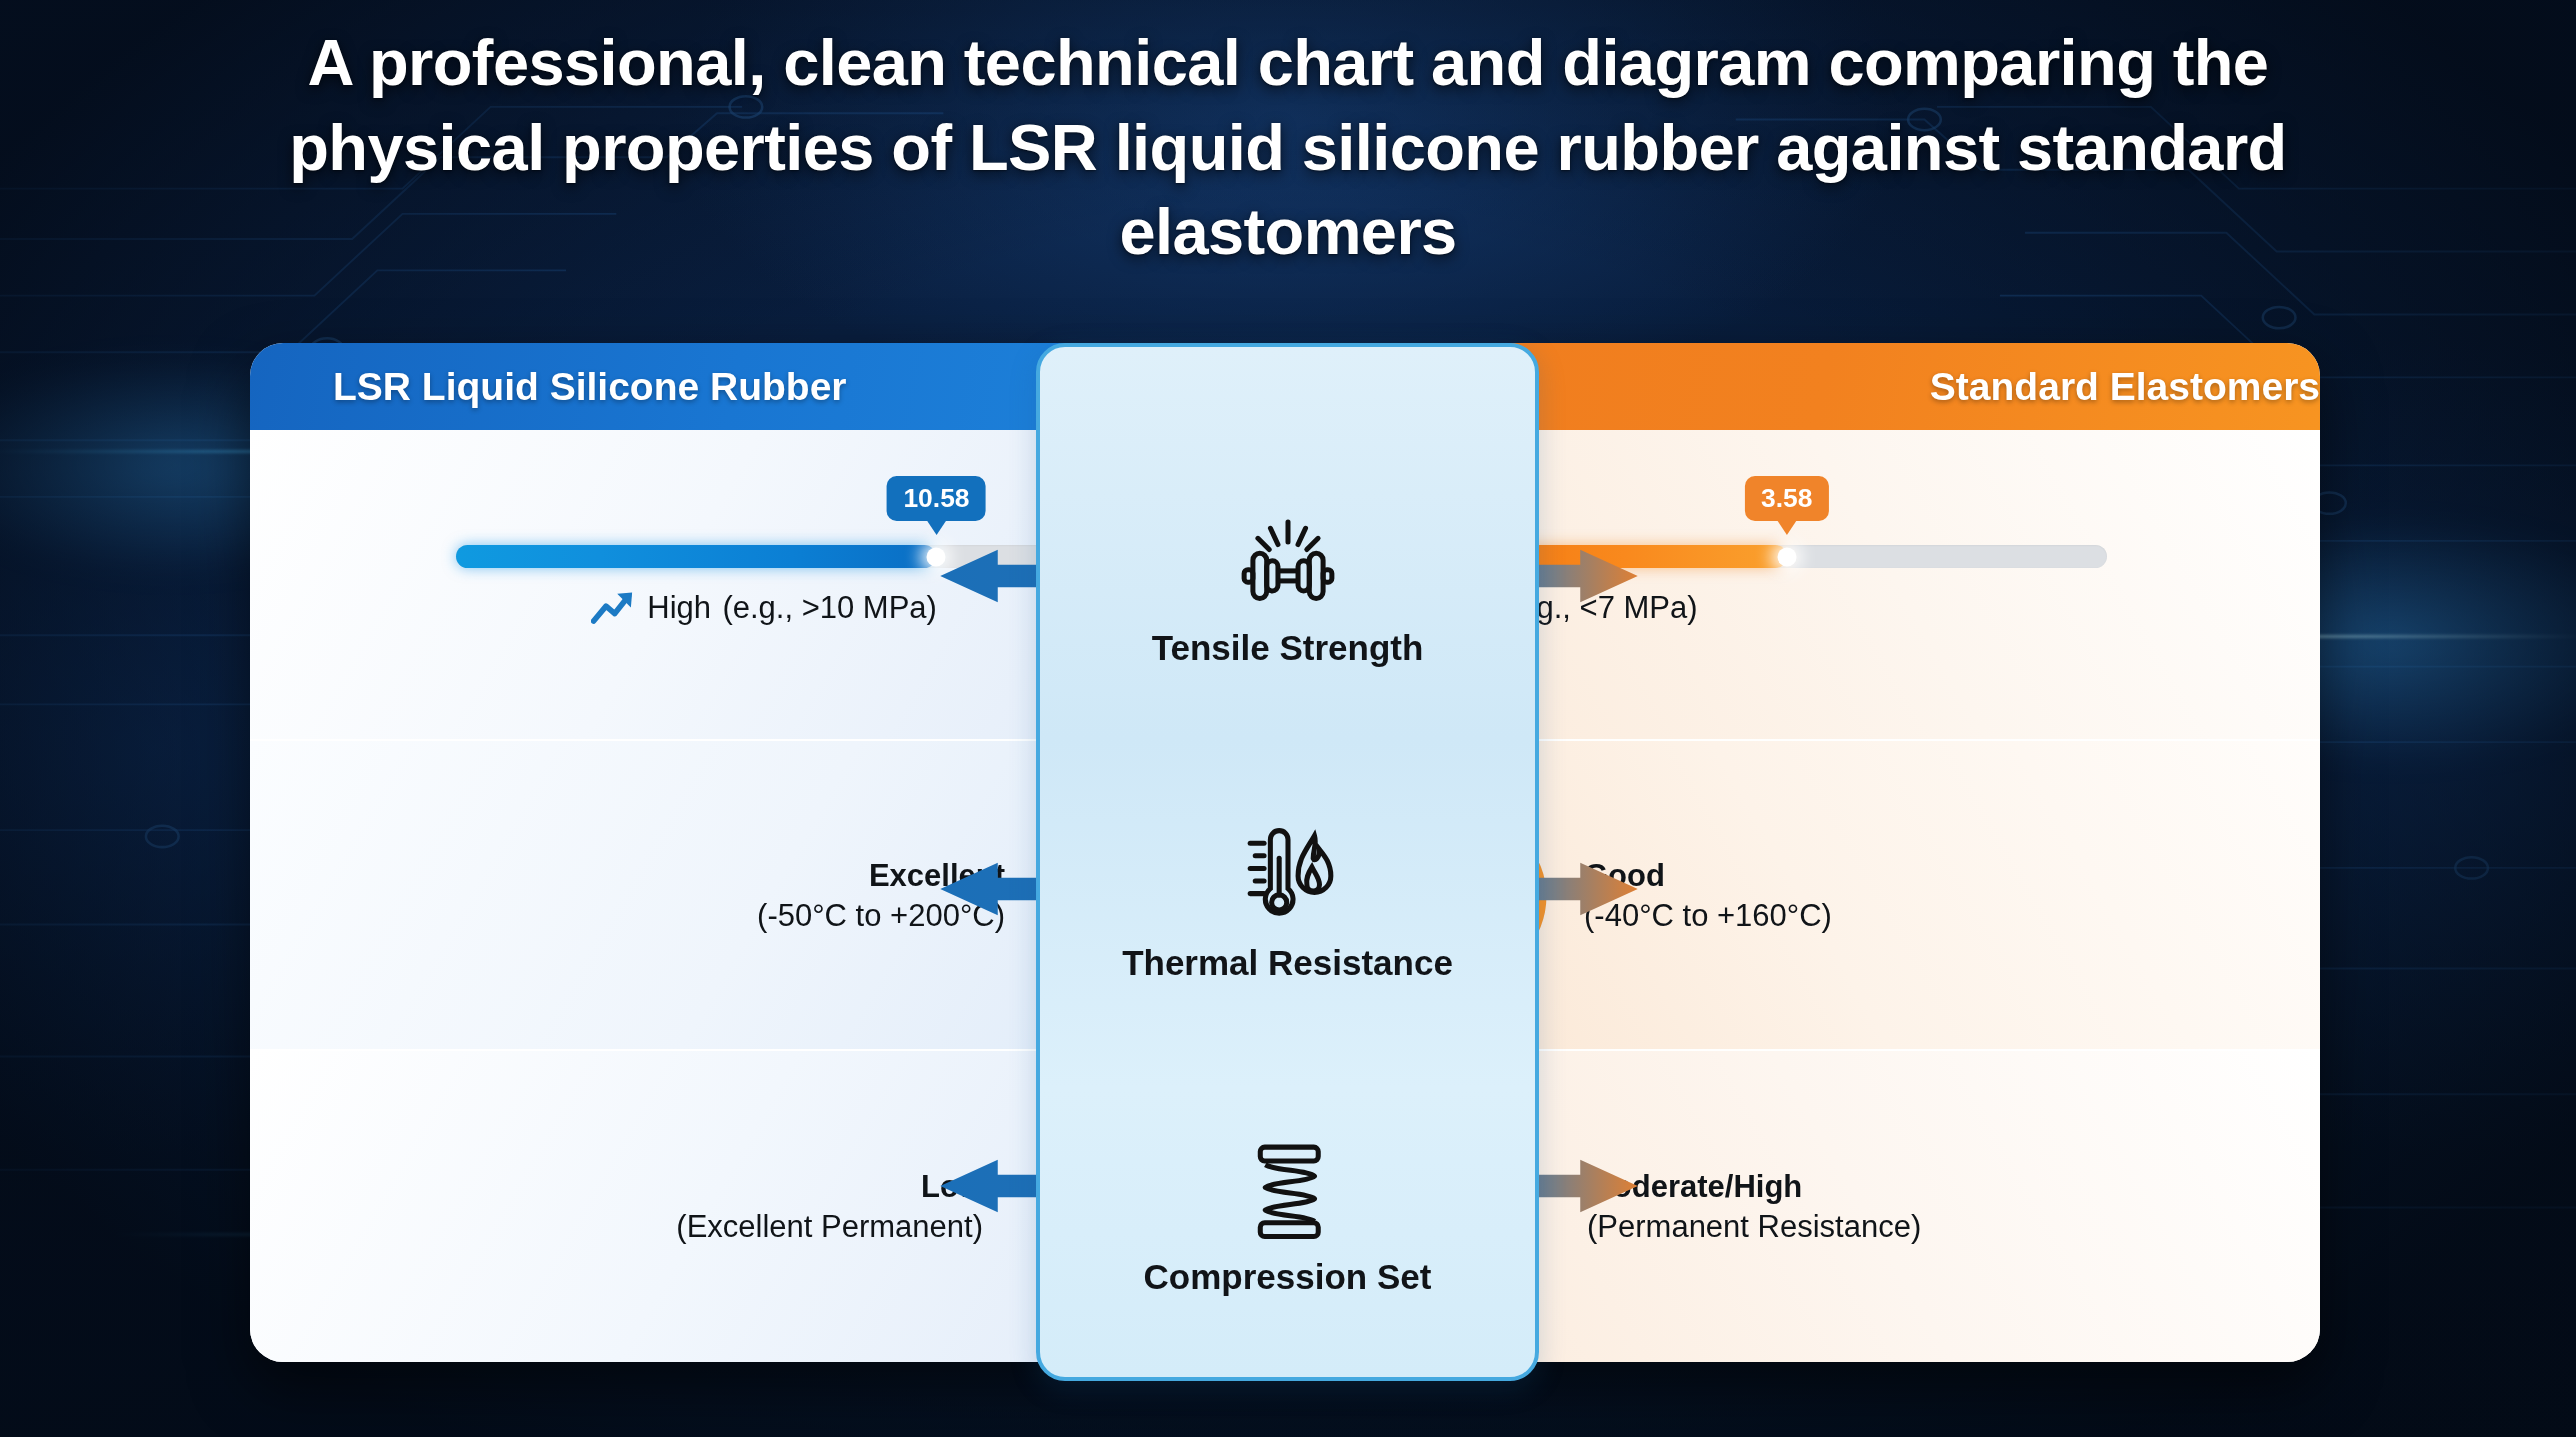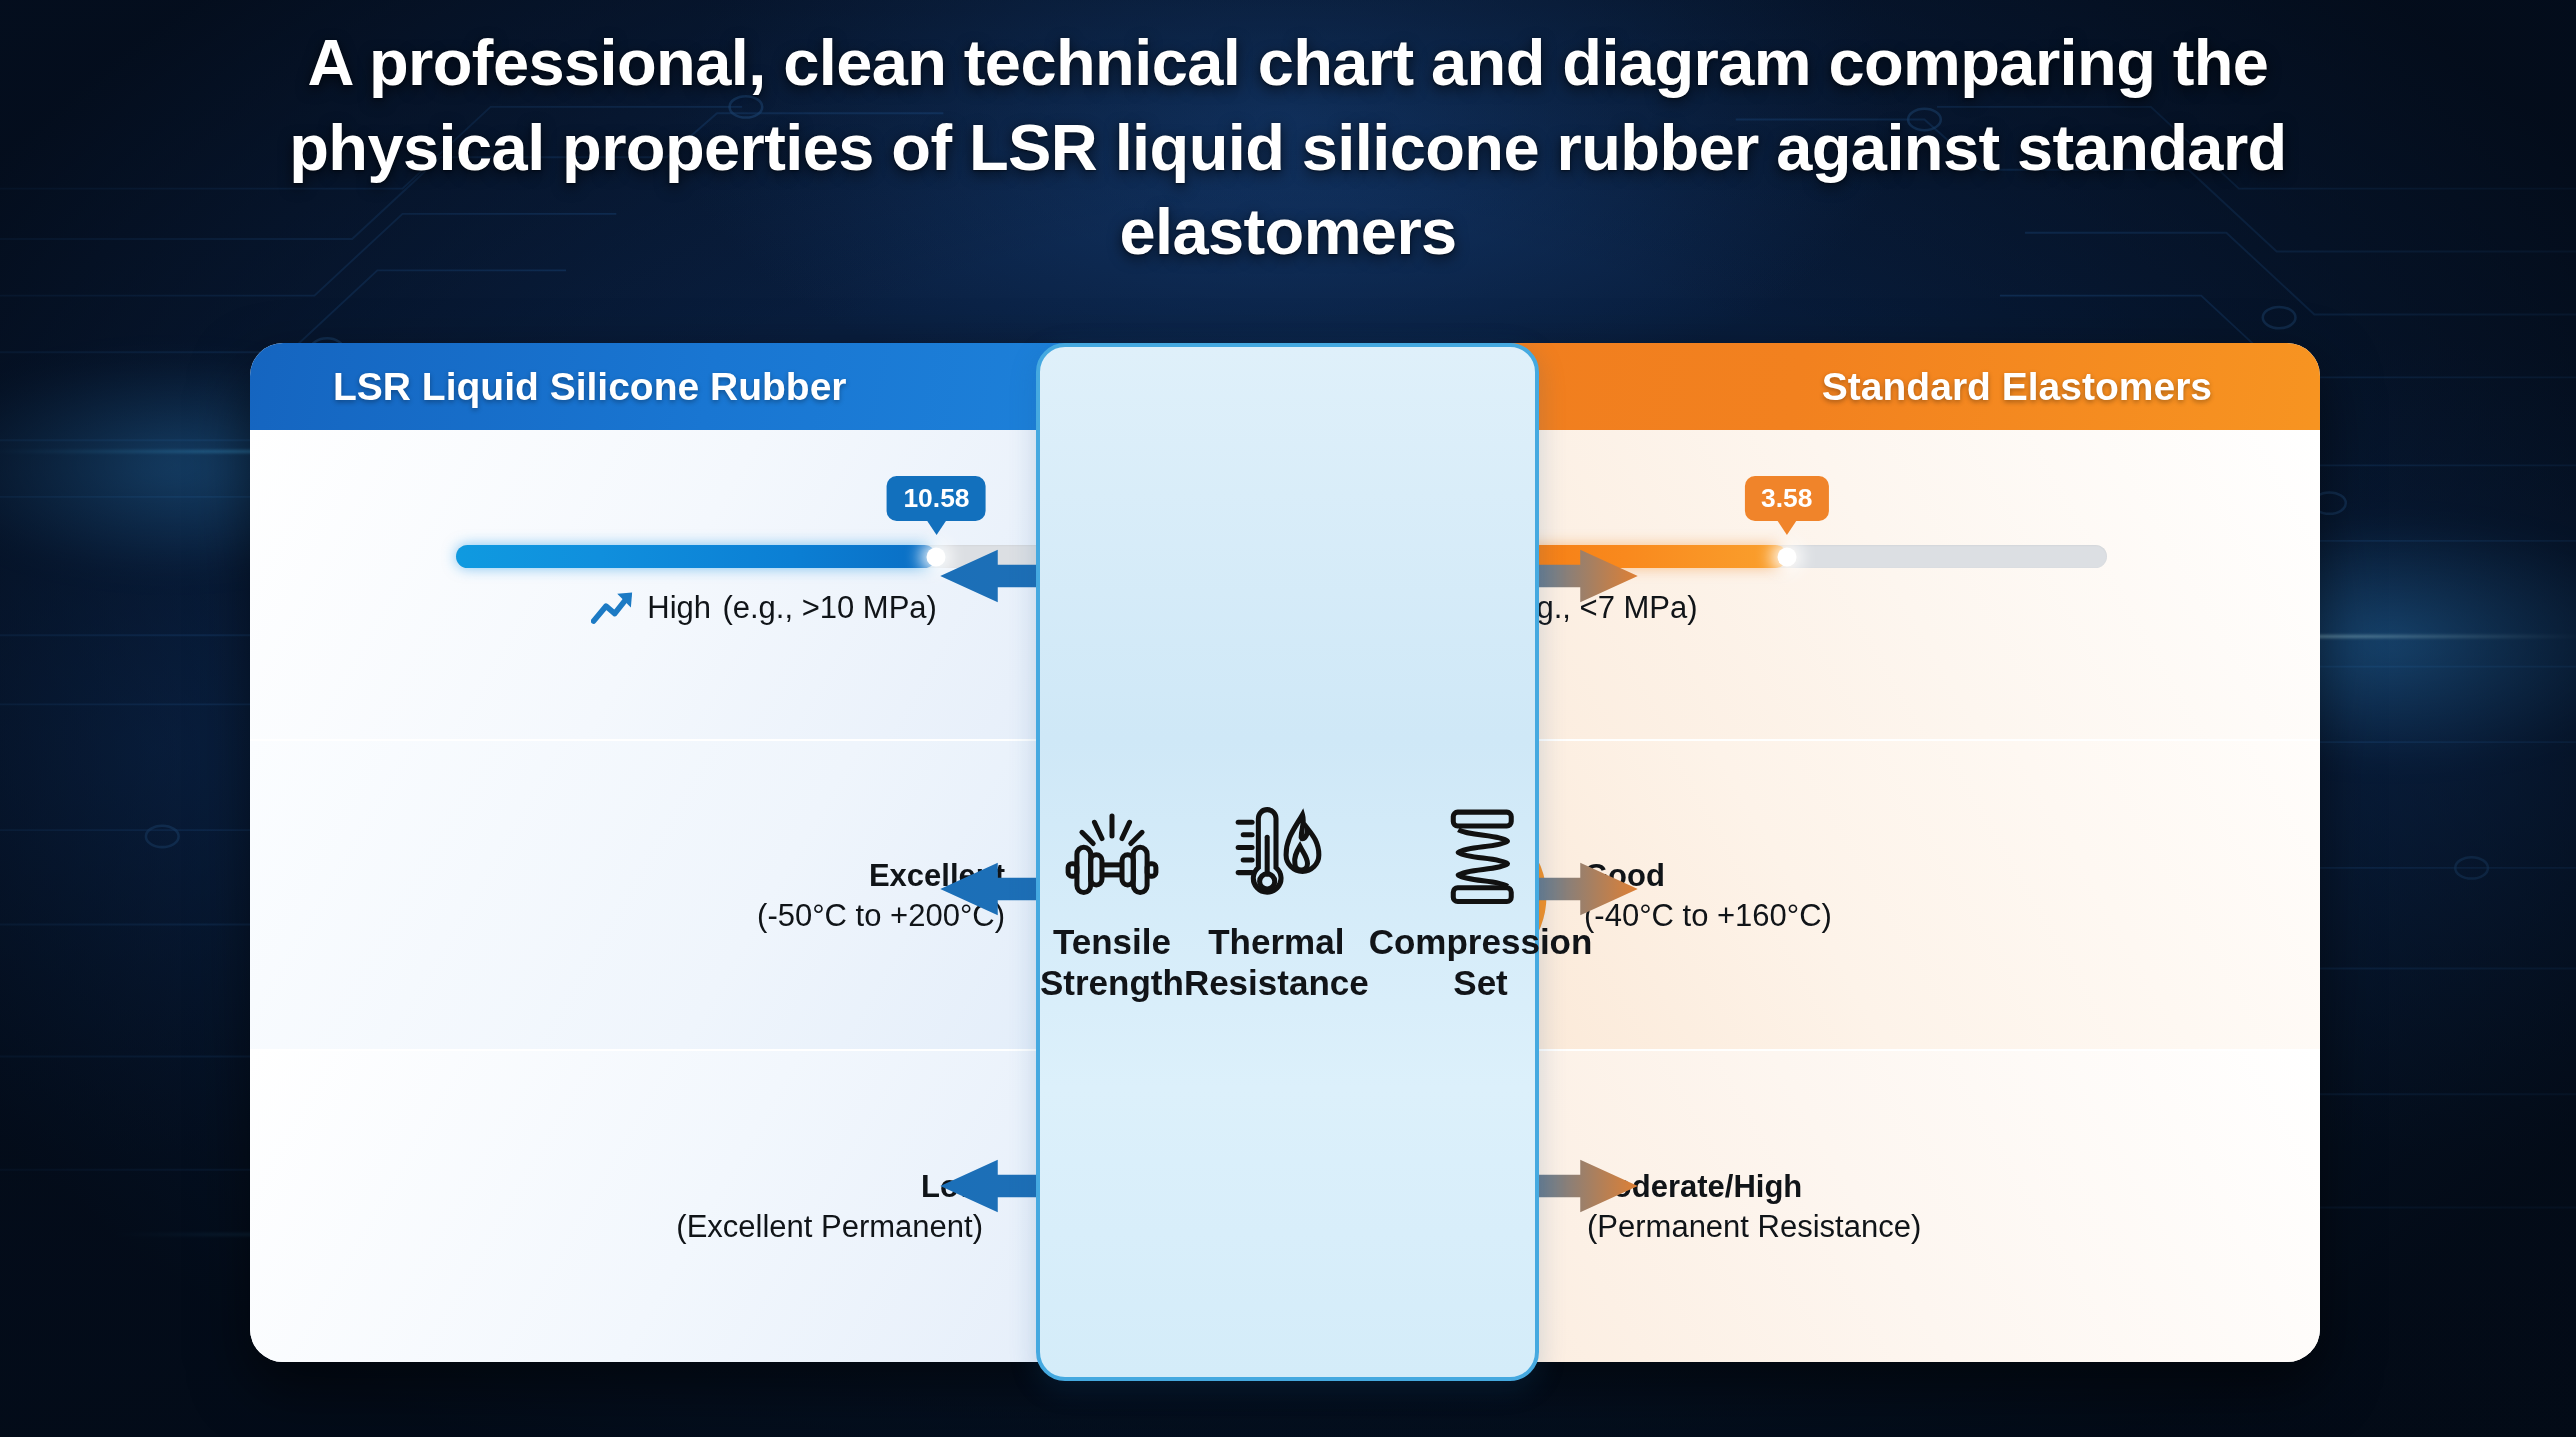--- a/index.html
+++ b/index.html
@@ -58,21 +58,21 @@
     flex:1; display:flex; align-items:center;
     color:#fff; font-size:39px; font-weight:bold;
     text-shadow:0 1.9px 5px rgba(0,0,0,.32);
   }
   .hdr-left {
     background:linear-gradient(100deg, #1565c0 0%, #1976d2 45%, #1f86dd 100%);
     justify-content:flex-start; padding-left:83px;
   }
   .hdr-right {
     background:linear-gradient(100deg, #f07c1e 0%, #f2811f 50%, #f79421 100%);
-    justify-content:flex-end; padding-right:108px;
+    justify-content:flex-end; 
   }
 
   .rows { position:relative; height:932px; display:flex; flex-direction:column; }
   .row { flex:1; display:flex; position:relative; }
   .row + .row::before {
     content:""; position:absolute; top:-1.9px; left:0; right:0; height:3.8px;
     background:rgba(255,255,255,.96);
   }
   .pane { flex:1; position:relative; display:flex; align-items:center; }
   .pane-l { background:linear-gradient(120deg,#ffffff 0%, #f4f8fd 42%, #dfeaf8 100%); }
@@ -86,21 +86,21 @@
   .center-panel {
     position:absolute; left:1036px; top:343px;
     width:503px; height:1038px;
     border:4.4px solid #45a9e0; border-radius:29px;
     background:linear-gradient(180deg, #dff0fa 0%, #cfe8f7 38%, #dcf0fb 72%, #d4ecf9 100%);
     z-index:12;
     box-shadow:0 7.5px 28px rgba(25,90,150,.2);
     display:flex; flex-direction:column;
   }
   .cp-spacer { height:87px; }
-  .cp-rows { flex:1; display:flex; }
+  .cp-rows { flex:1; display:flex; flex-direction:column; }
   .cp-cell {
     flex:1; display:flex; flex-direction:column;
     align-items:center; justify-content:center; gap:14px;
   }
   .cp-label {
     font-size:35px; font-weight:bold; color:#111418;
     text-align:center; line-height:1.16;
   }
   .cp-icon { width:132px; height:101px; display:flex; align-items:center; justify-content:center; }
 

